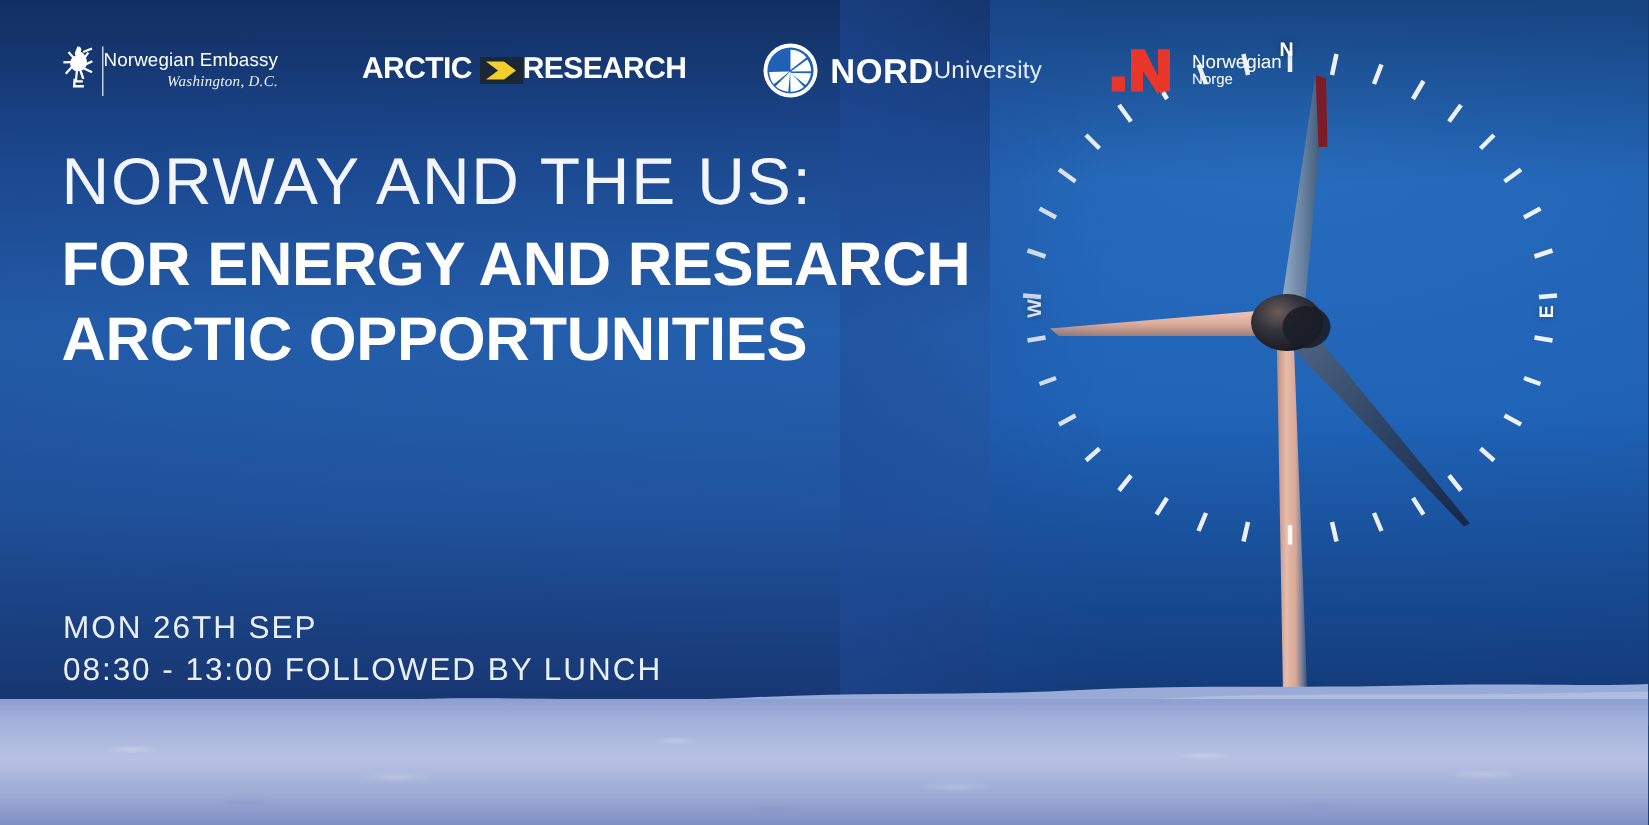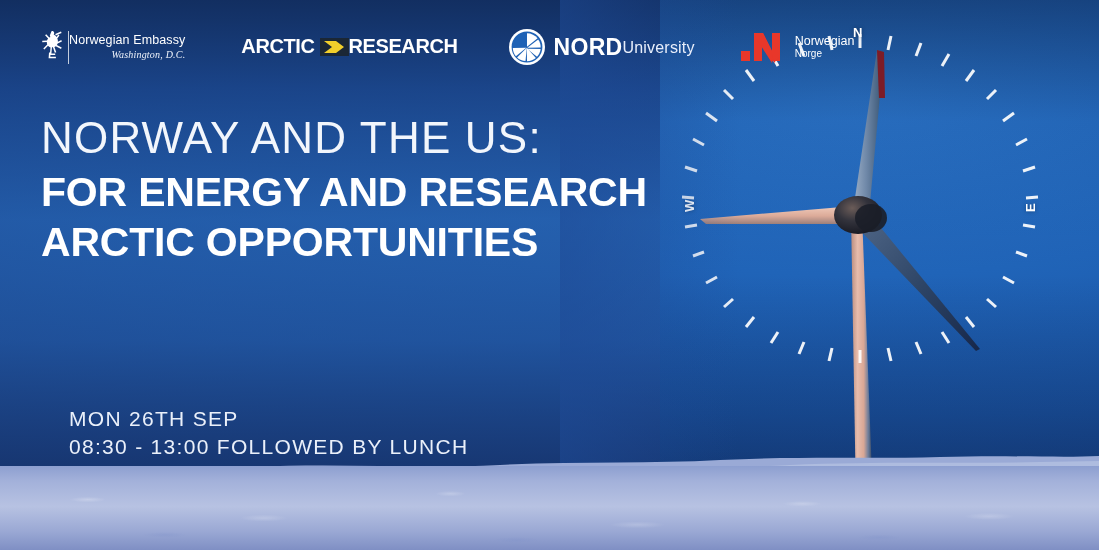--- a/index.html
+++ b/index.html
@@ -181,21 +181,21 @@
     color: #ffffff;
     font-family: "Liberation Sans", sans-serif;
     font-weight: normal;
     font-size: 10px;
   }
 
   
   .headline {
     position: absolute;
     left: 41px;
-    top: 116px;
+    top: 100px;
     width: 660px;
   }
   .hl-light {
     color: #f2f6fc;
     font-family: "Liberation Sans", sans-serif;
     font-weight: 300;
     font-size: 44px;
     letter-spacing: 1.2px;
     line-height: 1.02;
     margin: 0 0 6px 0;
@@ -210,21 +210,20 @@
     line-height: 1.22;
     margin: 0;
     white-space: nowrap;
   }
 
   
   .dateblock {
     position: absolute;
     left: 42px;
     top: 405px;
-    margin-left: 27px;
   }
   .date-line {
     color: #eaf0fa;
     font-family: "Liberation Sans", sans-serif;
     font-weight: 300;
     font-size: 21px;
     letter-spacing: 1.3px;
     line-height: 1.35;
     white-space: nowrap;
   }

